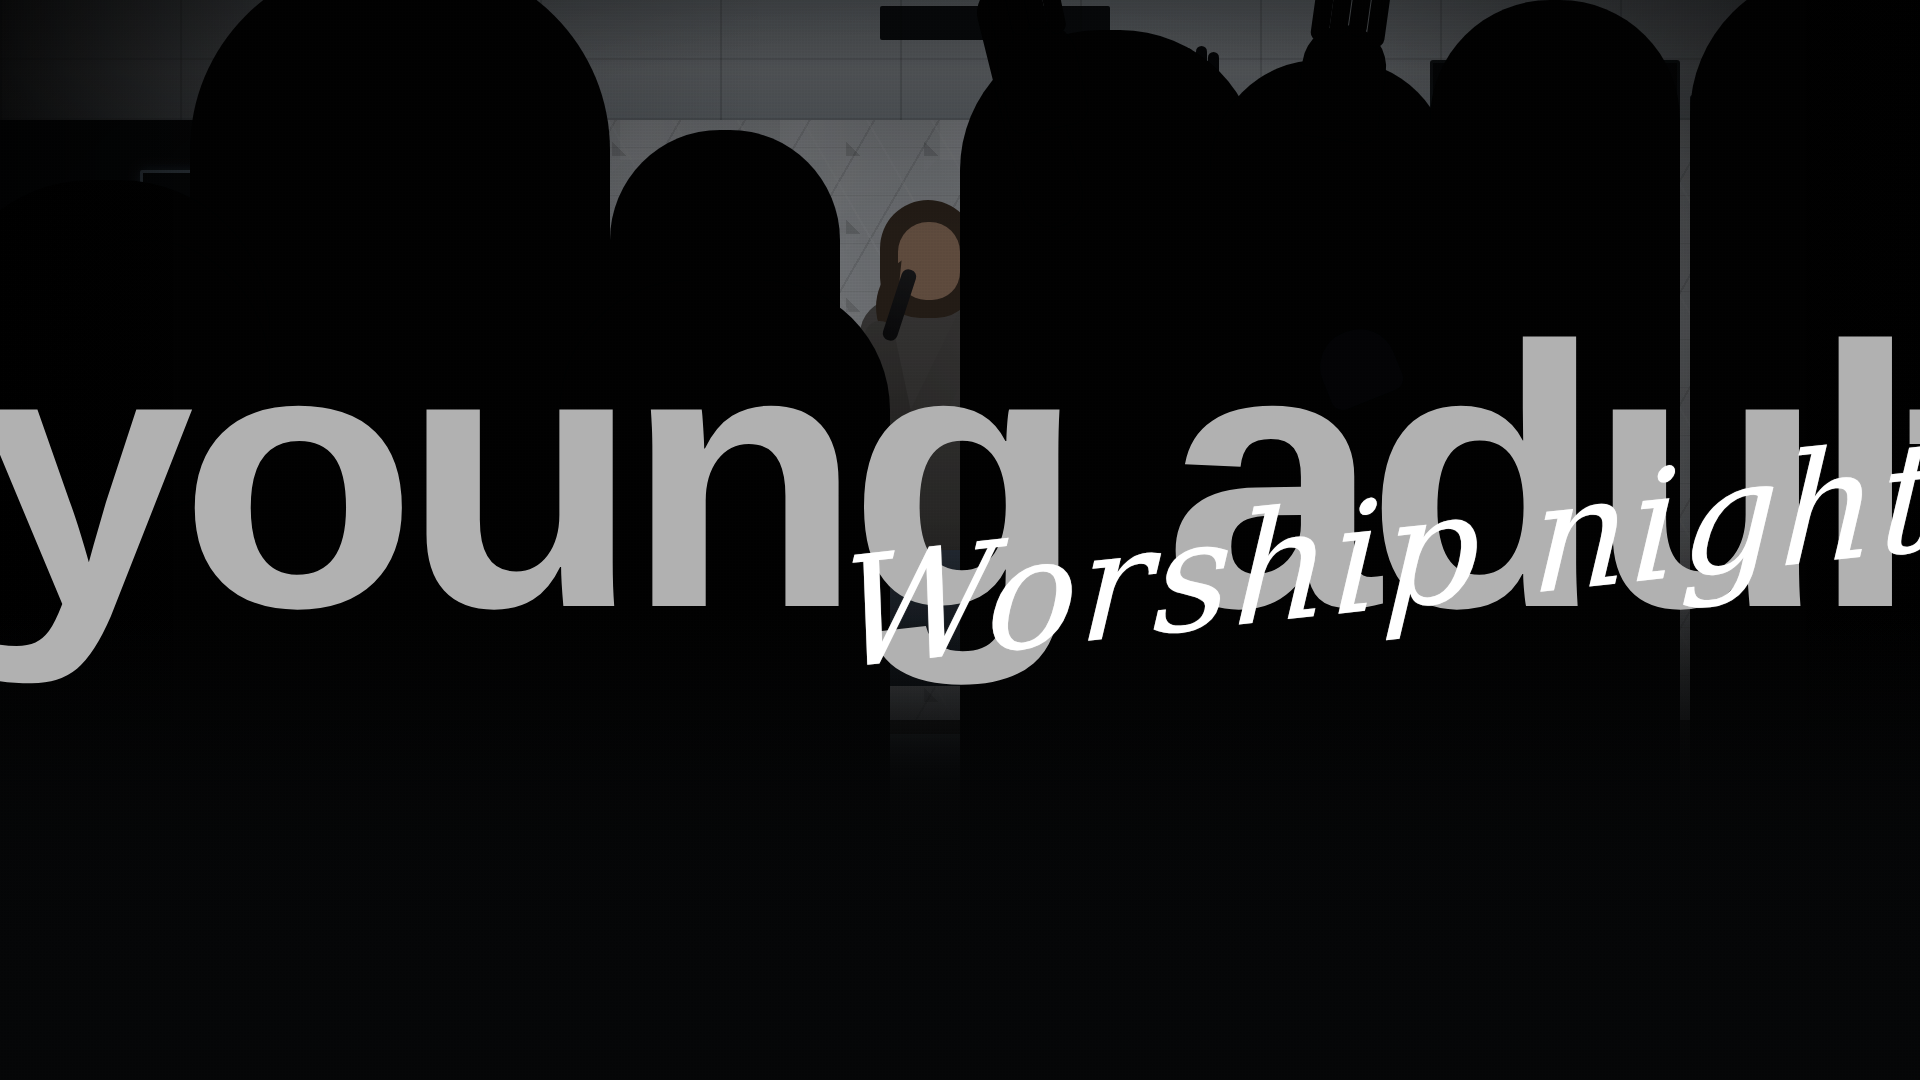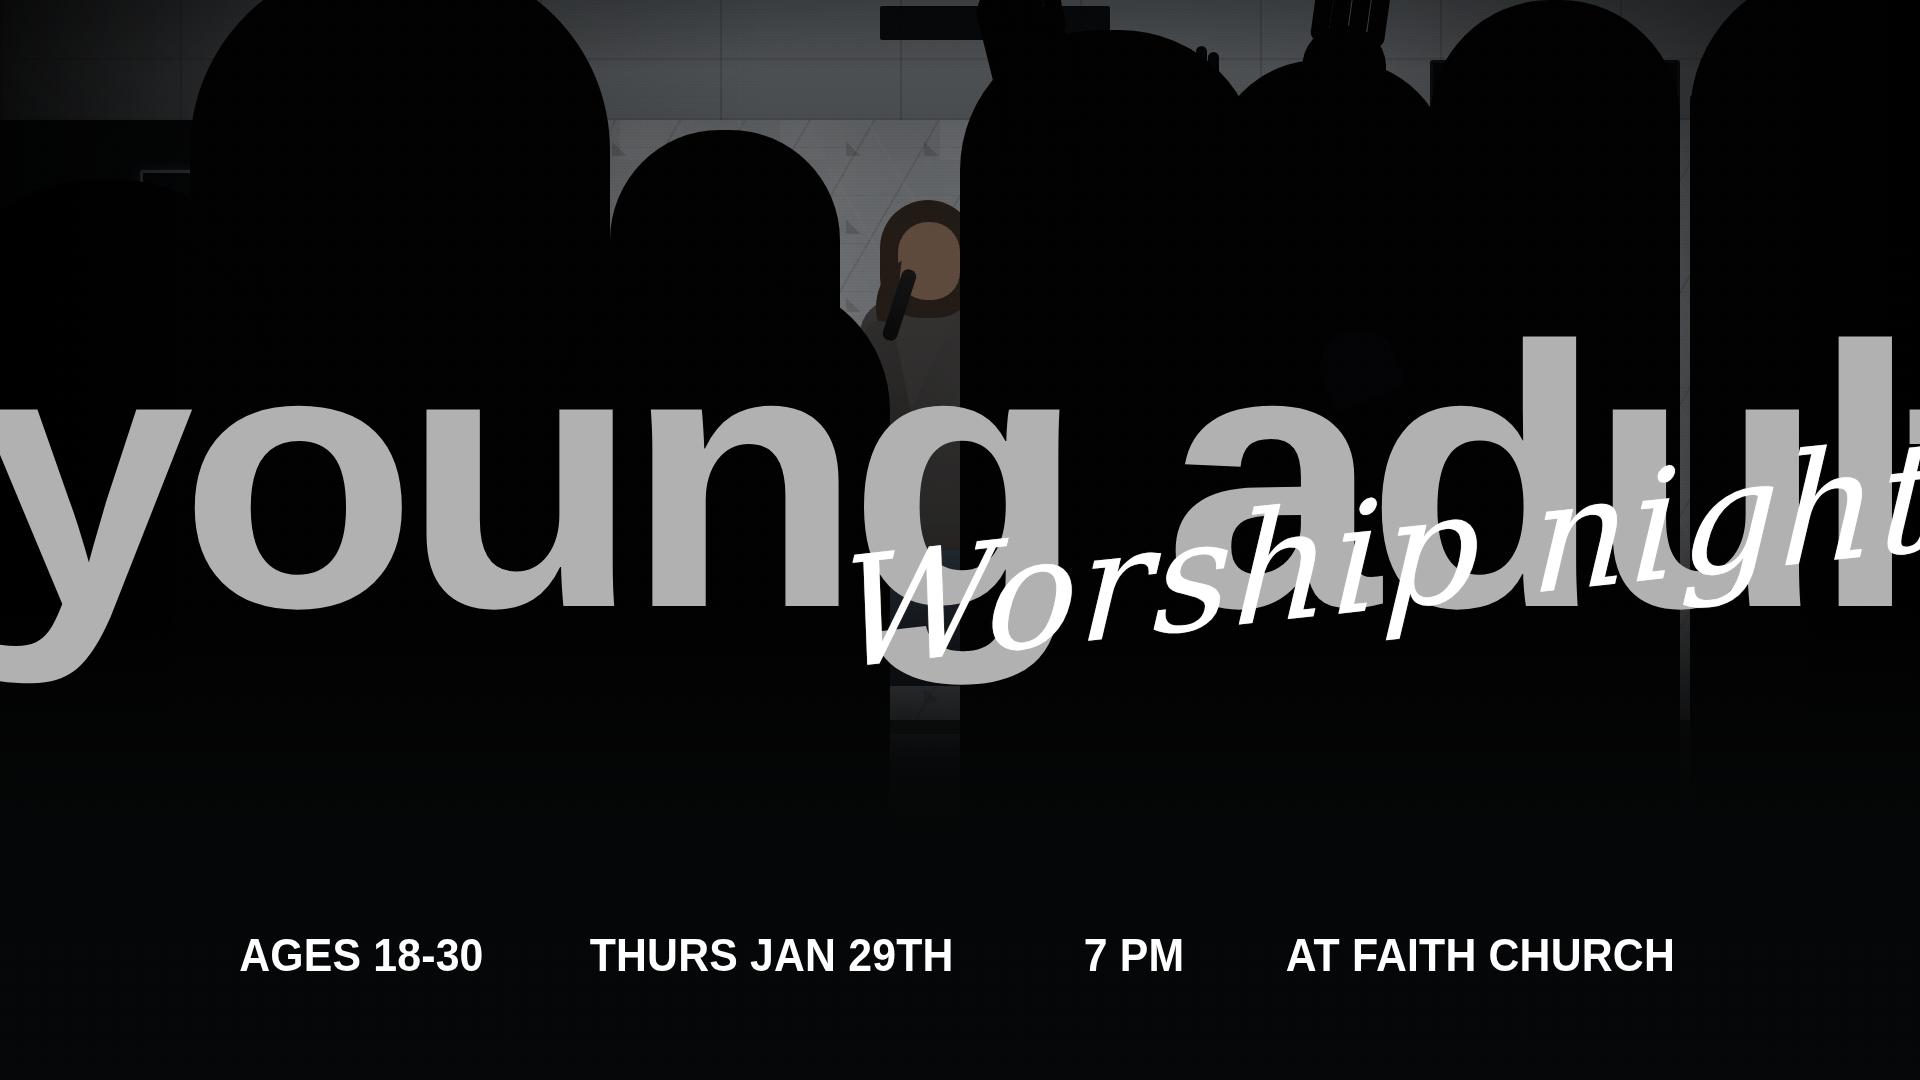--- a/index.html
+++ b/index.html
@@ -388,23 +388,14 @@
   <div class="grade-cool"></div>
   <div class="grade-dark"></div>
   <div class="vignette"></div>
   <div class="bottom-fade"></div>
   <div class="grain"></div>
 
   <div class="headline">young adult</div>
 
   <div class="script">Worship night</div>
 
-  <div class="details">
-    <div class="detail">AGES 18-30</div>
-    <div class="spacer"></div>
-    <div class="detail">THURS JAN 29TH</div>
-    <div class="spacer wide"></div>
-    <div class="detail">7 PM</div>
-    <div class="spacer"></div>
-    <div class="detail">AT FAITH CHURCH</div>
-  </div>
 
 </div>
 
 </body></html>

